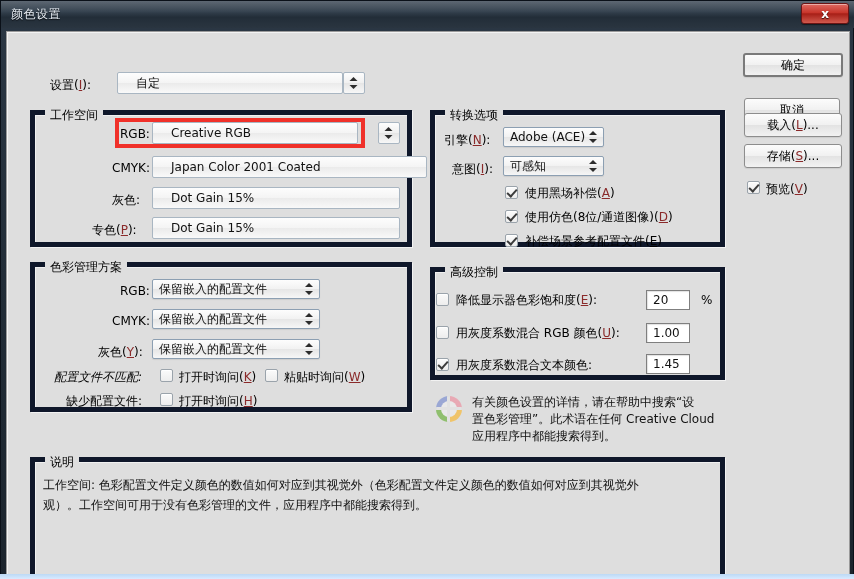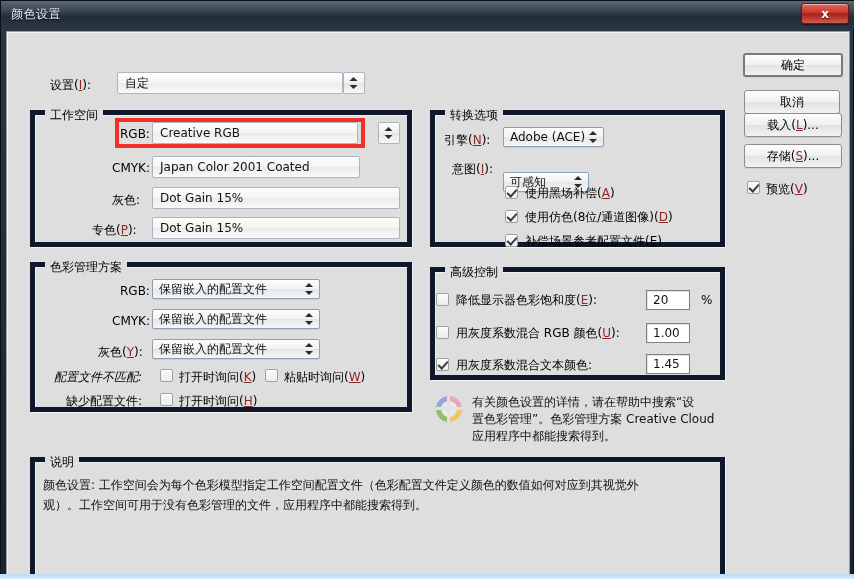--- a/index.html
+++ b/index.html
@@ -79,21 +79,21 @@
     border-left:4px solid transparent;border-right:4px solid transparent;
   }
   .combo .spin:before{ top:0;border-bottom:4px solid #2c2c2c; }
   .combo .spin:after{ bottom:0;border-top:4px solid #2c2c2c; }
 
   
   .combo2{
     position:absolute;height:22px;
     border:1px solid #a9b6c2;border-radius:2px;
     background:linear-gradient(to bottom,#fdfdfd 0%,#f4f4f4 50%,#ebebeb 52%,#f9f9f9 100%);
-    font-size:12px;color:#111;display:flex;align-items:center;padding-left:7px;
+    font-size:12px;color:#111;display:flex;align-items:center;padding-left:18px;
     cursor:pointer;
   }
   .spinbox{
     position:absolute;height:22px;width:22px;
     border:1px solid #a9b6c2;border-radius:2px;
     background:linear-gradient(to bottom,#fdfdfd 0%,#f0f0f0 50%,#e6e6e6 52%,#f7f7f7 100%);
     cursor:pointer;
   }
   .spinbox .spin{
     position:absolute;left:50%;top:50%;transform:translate(-50%,-50%);
@@ -209,21 +209,21 @@
     <div class="lbl" style="left:113px;top:95px;">RGB:</div>
     <div class="combo2" style="left:145px;top:90px;width:206px;">
       <span>Creative RGB</span>
     </div>
     <div class="spinbox" style="left:371px;top:90px;">
         <span class="spin"></span>
       </div>
     <div id="red-highlight" style="left:108px;top:86px;width:250px;height:30px;"></div>
 
     <div class="lbl" style="left:105px;top:129px;">CMYK:</div>
-    <div class="combo2" style="left:145px;top:124px;width:208px;">
+    <div class="combo2" style="left:145px;top:124px;width:275px;">
       <span>Japan Color 2001 Coated</span>
       <span class="spin" style="position:absolute;right:6px;top:50%;transform:translateY(-50%);width:9px;height:12px;"></span>
     </div>
 
     <div class="lbl" style="left:105px;top:160px;">灰色:</div>
     <div class="combo2" style="left:145px;top:155px;width:248px;">
       <span>Dot Gain 15%</span>
       <span class="spin" style="position:absolute;right:6px;top:50%;transform:translateY(-50%);width:9px;height:12px;"></span>
     </div>
 
@@ -269,21 +269,21 @@
       <div class="gtitle">转换选项</div>
     </div>
 
     <div class="lbl" style="left:437px;top:100px;">引擎(<u class="mn">N</u>):</div>
     <div class="combo" style="left:496px;top:95px;width:101px;">
       <span>Adobe (ACE)</span>
       <span class="spin"></span>
     </div>
 
     <div class="lbl" style="left:445px;top:129px;">意图(<u class="mn">I</u>):</div>
-    <div class="combo" style="left:496px;top:140px;width:86px;">
+    <div class="combo" style="left:496px;top:124px;width:101px;">
       <span>可感知</span>
       <span class="spin"></span>
     </div>
 
     <div class="cb checked" style="left:498px;top:154px;"></div>
     <div class="lbl" style="left:518px;top:153px;">使用黑场补偿(<u class="mn">A</u>)</div>
 
     <div class="cb checked" style="left:498px;top:178px;"></div>
     <div class="lbl" style="left:518px;top:177px;">使用仿色(8位/通道图像)(<u class="mn">D</u>)</div>
 
@@ -317,36 +317,36 @@
       <i style="left:13px;top:0;width:13px;height:13px;background:#e8a9b4;"></i>
       <i style="left:13px;top:13px;width:13px;height:13px;background:#f0c469;"></i>
       <i style="left:0;top:13px;width:13px;height:13px;background:#8fbf6e;"></i>
       <i style="left:0;top:0;width:13px;height:13px;background:#9aa7d4;"></i>
       <i style="left:5px;top:5px;width:16px;height:16px;border-radius:50%;background:#e9e9e9;"></i>
       <i style="left:11px;top:0;width:3px;height:26px;background:#e2e2e2;"></i>
       <i style="left:0;top:11px;width:26px;height:3px;background:#e2e2e2;"></i>
     </div>
     <div id="help-text" style="left:465px;top:362px;width:250px;">
       <div>有关颜色设置的详情，请在帮助中搜索“设</div>
-      <div>置色彩管理”。色彩管理方案 Creative Cloud</div>
+      <div>置色彩管理”。此术语在任何 Creative Cloud</div>
       <div>应用程序中都能搜索得到。</div>
     </div>
 
     <div class="group" style="left:23px;top:425px;width:695px;height:127px;">
       <div class="gtitle">说明</div>
     </div>
     <div id="desc-body" style="left:36px;top:443px;width:672px;">
-      <div>颜色设置: 工作空间会为每个色彩模型指定工作空间配置文件（色彩配置文件定义颜色的数值如何对应到其视觉外</div>
+      <div>工作空间: 色彩配置文件定义颜色的数值如何对应到其视觉外（色彩配置文件定义颜色的数值如何对应到其视觉外</div>
       <div>观）。工作空间可用于没有色彩管理的文件，应用程序中都能搜索得到。</div>
     </div>
 
     <div class="btn default" style="left:736px;top:21px;width:100px;">
       <span>确定</span>
     </div>
-    <div class="btn" style="left:737px;top:58px;width:96px;">
+    <div class="btn" style="left:737px;top:66px;width:96px;">
       <span>取消</span>
     </div>
     <div class="btn" style="left:737px;top:81px;width:98px;">
       <span>载入(<u class="mn">L</u>)...</span>
     </div>
     <div class="btn" style="left:737px;top:112px;width:98px;">
       <span>存储(<u class="mn">S</u>)...</span>
     </div>
     <div class="cb checked" style="left:740px;top:149px;"></div>
     <div class="lbl" style="left:759px;top:149px;">预览(<u class="mn">V</u>)</div>

